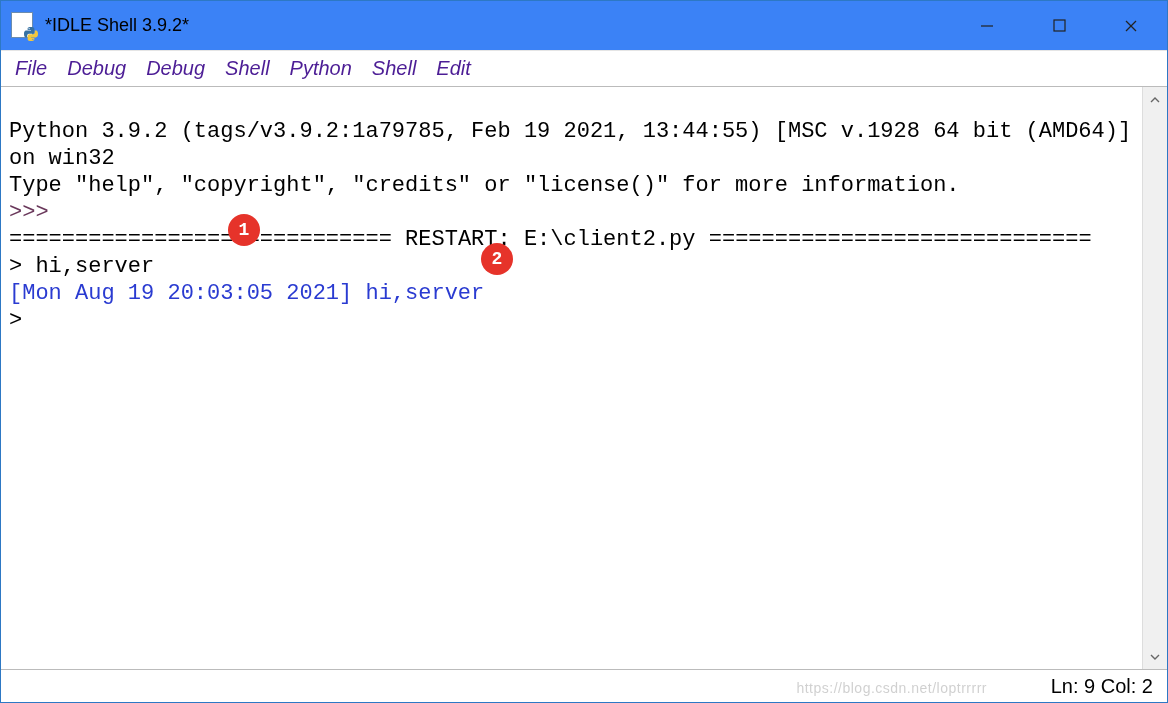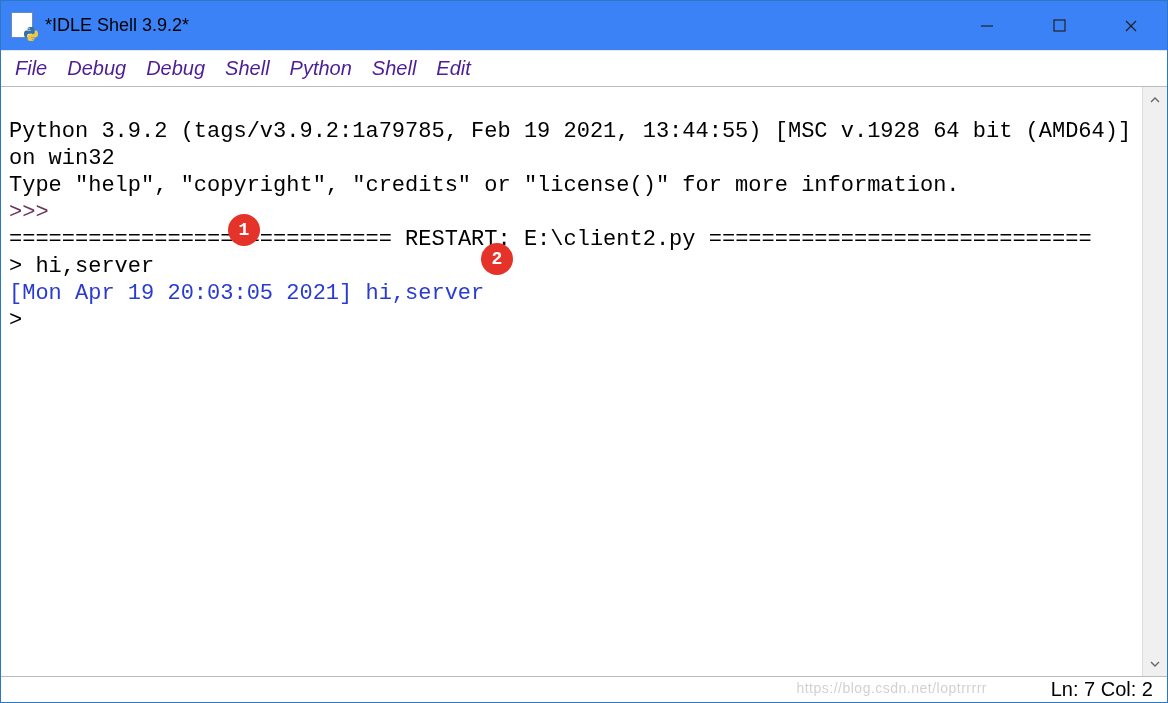--- a/index.html
+++ b/index.html
@@ -17,21 +17,21 @@
 
 .editor-area { flex: 1; display: flex; position: relative; border-top: 1px solid #bbb; }
 .editor { flex: 1; padding: 4px 6px 4px 8px; font-family: "Courier New", Consolas, monospace; font-size: 22px; line-height: 27px; white-space: pre-wrap; word-break: break-all; color: #000; position: relative; overflow: hidden; }
 .editor .prompt { color: #6a385b; }
 .editor .output-blue { color: #2a3bd1; }
 .editor .restart-line { white-space: nowrap; }
 .scrollbar { width: 25px; background: #f0f0f0; display: flex; flex-direction: column; border-left: 1px solid #ddd; }
 .scroll-arrow { height: 25px; display: flex; align-items: center; justify-content: center; color: #666; font-size: 12px; }
 .scroll-track { flex: 1; background: #f0f0f0; }
 
-.statusbar { height: 26px; border-top: 1px solid #bbb; display: flex; align-items: center; justify-content: flex-end; padding: 0 14px; font-size: 20px; color: #000; background: #fff; position: relative; }
+.statusbar { height: 33px; border-top: 1px solid #bbb; display: flex; align-items: center; justify-content: flex-end; padding: 0 14px; font-size: 20px; color: #000; background: #fff; position: relative; }
 .statusbar .watermark { position: absolute; right: 180px; bottom: 6px; font-size: 14px; color: rgba(120,120,120,0.35); letter-spacing: 0.5px; }
 
 .badge { position: absolute; width: 32px; height: 32px; border-radius: 50%; background: #e6332a; color: #fff; font-size: 18px; font-weight: 600; display: flex; align-items: center; justify-content: center; z-index: 5; pointer-events: none; }
 
 
 .idle-icon { width: 24px; height: 28px; position: relative; }
 .idle-icon .page { width: 22px; height: 26px; border: 1px solid #6b8cae; background: #fff; position: absolute; top: 0; left: 0; }
 .idle-icon .snake { position: absolute; bottom: -2px; right: -4px; width: 16px; height: 16px; }
 </style>
 </head>
@@ -80,21 +80,21 @@
     <span class="menu-item">Edit</span>
   </div>
 
   <div class="editor-area">
     <div class="editor">
 <span>Python 3.9.2 (tags/v3.9.2:1a79785, Feb 19 2021, 13:44:55) [MSC v.1928 64 bit (AMD64)] on win32</span>
 <span>Type "help", "copyright", "credits" or "license()" for more information.</span>
 <span class="prompt">&gt;&gt;&gt; </span>
 <span class="restart-line"><span>============================= </span><span>RESTART: E:\client2.py</span><span> =============================</span></span>
 <span>&gt; hi,server</span>
-<span class="output-blue">[Mon Apr 19 20:03:05 2021] hi,server</span>
+<span class="output-blue">[Mon Aug 19 20:03:05 2021] hi,server</span>
 <span>&gt; </span>
       
       <div class="badge" style="left:227px; top:127px;">1</div>
       <div class="badge" style="left:480px; top:156px;">2</div>
     </div>
 
     <div class="scrollbar">
       <div class="scroll-arrow">
         <svg width="10" height="10" viewBox="0 0 10 10">
             <path d="M1 7 L5 3 L9 7" fill="none" stroke="#666" stroke-width="1.4"></path>
@@ -104,16 +104,16 @@
       <div class="scroll-arrow">
         <svg width="10" height="10" viewBox="0 0 10 10">
             <path d="M1 3 L5 7 L9 3" fill="none" stroke="#666" stroke-width="1.4"></path>
           </svg>
       </div>
     </div>
   </div>
 
   <div class="statusbar">
     <span class="watermark">https://blog.csdn.net/loptrrrrr</span>
-    <span>Ln: 7  Col: 2</span>
+    <span>Ln: 9  Col: 2</span>
   </div>
 
 </div>
 
 </body></html>

